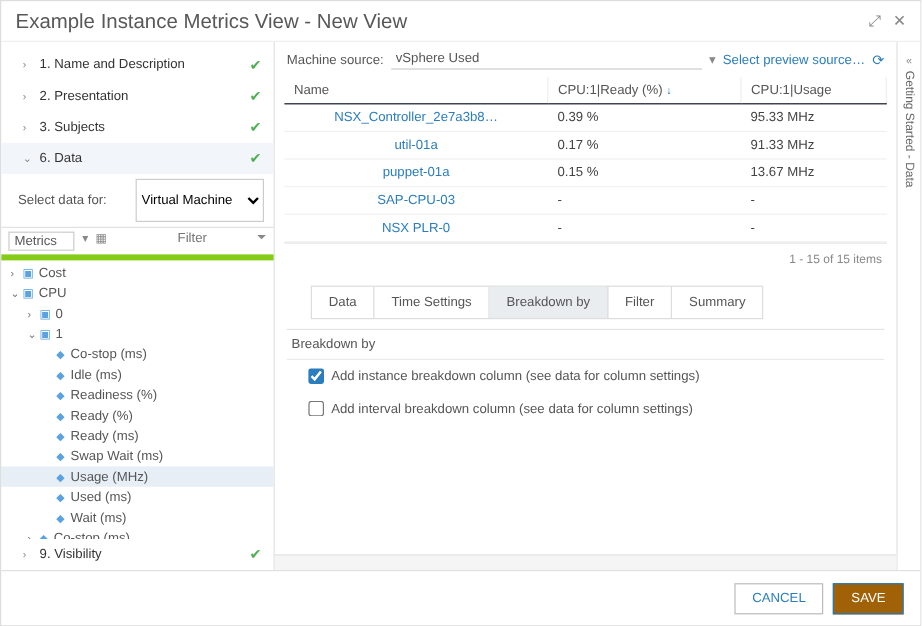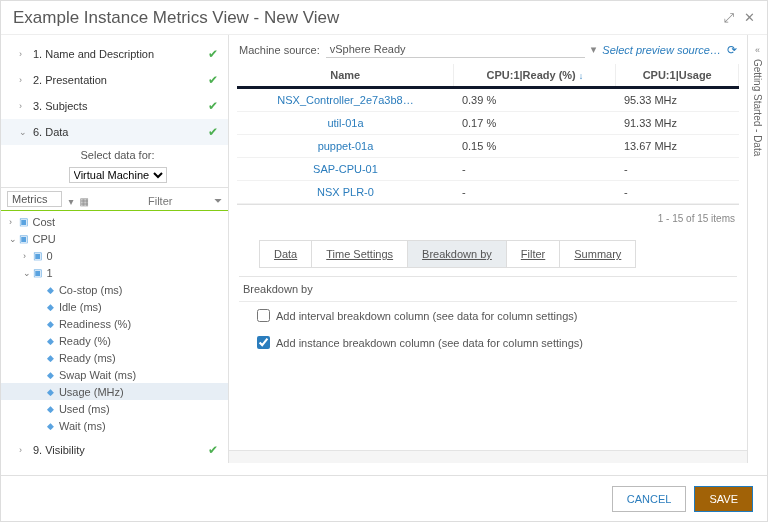--- a/index.html
+++ b/index.html
@@ -62,36 +62,35 @@
   color: #333;
   cursor: pointer;
 }
 .step .chev { width: 10px; color: #888; font-size: 9px; margin-right: 4px;}
 .step.active { background: #f2f6fa; }
 .step .chk { margin-left: auto; color: #4caf50; font-size: 12px; }
 .sel-row {
   display: flex;
   align-items: center;
   padding: 4px 8px 4px 14px;
-  gap: 6px;
-  flex-direction: column;
+  gap: 24px;
 }
 .sel-row label { font-size: 11px; color: #555; line-height: 1.1; }
 .sel-row select {
   flex: 1;
   font-size: 11px;
   height: 36px;
   border: 1px solid #ccc;
   background: #fff;
 }
 .metrics-bar {
   display: flex;
-  align-items: flex-end;
+  align-items: flex-start;
   border-top: 1px solid #e1e1e1;
-  border-bottom: 1px solid #84cc16;
+  border-bottom: 5px solid #84cc16;
   padding: 3px 6px;
   gap: 6px;
 }
 .metrics-bar .dropdown {
   border: 1px solid #ccc;
   padding: 1px 14px 1px 4px;
   font-size: 11px;
   position: relative;
   background: #fff;
 }
@@ -135,49 +134,48 @@
   align-items: center;
   padding: 6px 10px;
   gap: 6px;
   font-size: 11px;
 }
 .preview-src .val {
   flex: 1;
   border-bottom: 1px solid #ccc;
   padding: 2px 4px;
 }
-.preview-src .link { color: #2b7dbd; cursor: pointer; font-style: italic; }
+.preview-src .link { color: #2b7dbd; cursor: pointer; }
 .preview-src .refresh { color:#2b7dbd; font-size:12px; cursor:pointer; }
 .table-wrap {
   border-bottom: 1px solid #e0e0e0;
   margin: 0 8px 4px 8px;
 }
 table { width: 100%; border-collapse: collapse; font-size: 11px; }
 th {
-  text-align: center;
-  font-weight: bold;
+  text-align: left;
+  font-weight: normal;
   color: #555;
   padding: 5px 8px;
-  border-bottom: 3px solid #0f172a;
+  border-bottom: 1px solid #0f172a;
   border-right: 1px solid #eee;
 }
 td {
   padding: 5px 8px;
   border-bottom: 1px solid #f1f1f1;
   color: #444;
 }
 td.name { color: #2b7dbd; text-align: center; }
 .sort-arrow{color:#2b7dbd;font-size:9px;margin-left:3px}
 .pager { text-align: right; font-size: 10px; color: #888; padding: 4px 12px 8px 0; }
 .tabs {
   display: flex;
   margin: 8px 10px 0 30px;
   border: 1px solid #ddd;
   width: fit-content;
-  text-decoration: underline;
 }
 .tabs .tab {
   padding: 7px 14px;
   font-size: 11px;
   border-right: 1px solid #ddd;
   cursor: pointer;
   color: #555;
 }
 .tabs .tab:last-child{border-right:none}
 .tabs .tab.active { background: #e9edf0; }
@@ -222,21 +220,20 @@
 .side-accordion .open { font-size:9px; color:#888; margin-bottom:4px;}
 
 .footer {
   height: 46px;
   border-top: 1px solid #e0e0e0;
   display: flex;
   align-items: center;
   justify-content: flex-end;
   gap: 8px;
   padding-right: 14px;
-  margin-top: 12px;
 }
 .btn {
   font-size: 11px;
   padding: 6px 14px;
   border: 1px solid #bbb;
   background: #fff;
   color: #2b7dbd;
   cursor: pointer;
 }
 .btn.primary {
@@ -381,21 +378,21 @@
             <span class="chev">›</span>
             <span>9. Visibility</span>
             <span class="chk">✔</span>
           </div>
         </div>
     </div>
 
     <div class="right">
       <div class="preview-src">
         <span>Machine source:</span>
-        <span class="val">vSphere Ready</span>
+        <span class="val">vSphere Used</span>
         <span style="color:#888">▾</span>
         <span class="link">Select preview source…</span>
         <span class="refresh">⟳</span>
       </div>
 
       <div class="table-wrap">
         <table>
           <thead>
               <tr id="thead-row">
                 <th>Name</th>
@@ -413,21 +410,21 @@
                 <td class="name">util-01a</td>
                 <td>0.17 %</td>
                 <td>91.33 MHz</td>
               </tr>
               <tr>
                 <td class="name">puppet-01a</td>
                 <td>0.15 %</td>
                 <td>13.67 MHz</td>
               </tr>
               <tr>
-                <td class="name">SAP-CPU-01</td>
+                <td class="name">SAP-CPU-03</td>
                 <td>-</td>
                 <td>-</td>
               </tr>
               <tr>
                 <td class="name">NSX PLR-0</td>
                 <td>-</td>
                 <td>-</td>
               </tr>
             </tbody>
         </table>
@@ -438,26 +435,26 @@
           <div class="tab">Data</div>
           <div class="tab">Time Settings</div>
           <div class="tab active">Breakdown by</div>
           <div class="tab">Filter</div>
           <div class="tab">Summary</div>
         </div>
 
       <div class="panel">
         <div class="panel-head">Breakdown by</div>
         <div class="check-row">
+          <input type="checkbox" checked="" style="">
+          <span>Add instance breakdown column (see data for column settings)</span>
+        </div>
+        <div class="check-row">
           <input type="checkbox" style="">
           <span>Add interval breakdown column (see data for column settings)</span>
-        </div>
-        <div class="check-row">
-          <input type="checkbox" checked="" style="">
-          <span>Add instance breakdown column (see data for column settings)</span>
         </div>
       </div>
 
       <div class="hscroll"></div>
     </div>
 
     <div class="side-accordion">
       <div style="display:flex;flex-direction:column;align-items:center">
         <span class="open">«</span>
         <span class="vtxt">Getting Started - Data</span>

